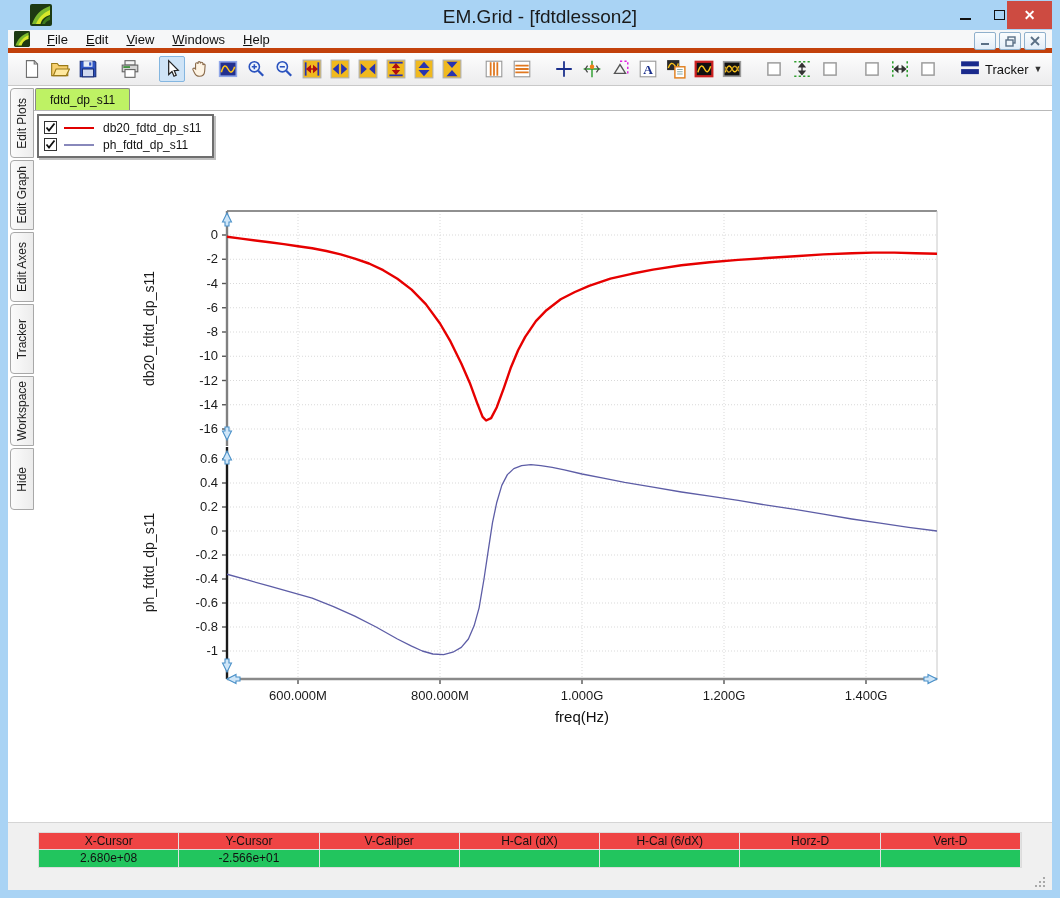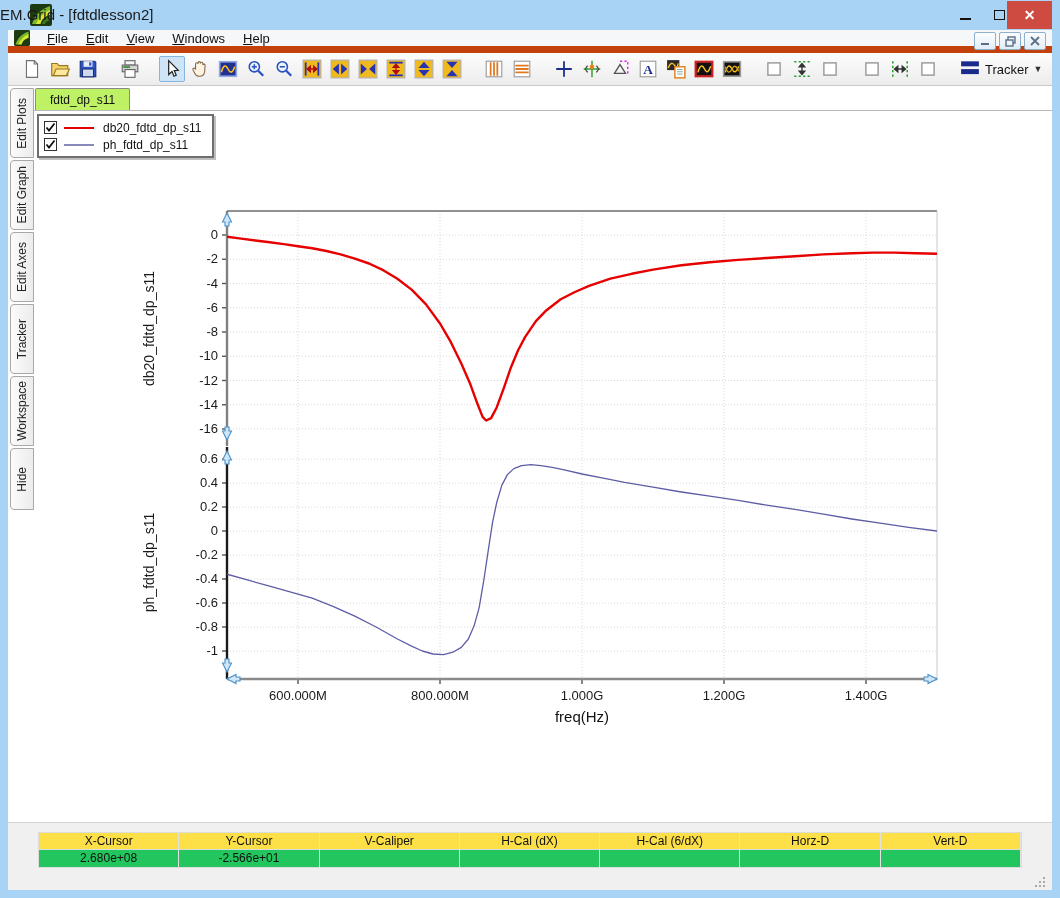--- a/index.html
+++ b/index.html
@@ -2,31 +2,31 @@
 <html><head>
 <meta charset="utf-8">
 <style>
   * { margin:0; padding:0; box-sizing:border-box; }
   html,body { width:1060px; height:898px; font-family:"Liberation Sans", sans-serif; }
   #window { position:relative; width:1060px; height:898px; background:#a9d3f4; overflow:hidden; }
 
   
   #titlebar { position:absolute; left:0; top:0; width:1060px; height:30px; background:#a9d3f4; }
   #titlebar .app-icon { position:absolute; left:30px; top:4px; width:22px; height:22px; }
-  #title-text { position:absolute; left:0; right:0; top:6px; font-size:15px; color:#1a1a1a; }
+  #title-text { position:absolute; left:0; right:0; top:6px; text-align:center; font-size:19px; color:#1a1a1a;padding-left:20px; }
   .tb-btn { position:absolute; top:0; height:30px; display:flex; align-items:center; justify-content:center; }
   #btn-min { left:948px; width:34px; }
   #btn-max { left:982px; width:34px; }
   #btn-close { left:1007px; top:1px; width:45px; height:28px; background:#cd4b41; }
   #btn-min .glyph { width:11px; height:0; border-top:2px solid #111; margin-top:8px; }
   #btn-max .glyph { width:11px; height:10px; border:1.5px solid #111; background:transparent; }
   #btn-close .glyph { color:#fff; font-size:14px; font-weight:bold; line-height:1; }
 
   
-  #menubar { position:absolute; left:8px; top:30px; width:1044px; height:23px; background:#f6f7f8; border-bottom:7px solid #c2410c; display:flex; align-items:center; }
+  #menubar { position:absolute; left:8px; top:30px; width:1044px; height:23px; background:#f6f7f8; border-bottom:5px solid #c2410c; display:flex; align-items:center; }
   #menubar .app-icon-small { width:16px; height:16px; margin:0 8px 0 6px; }
   .menu-item { font-size:13px; color:#111; padding:3px 9px; cursor:default; }
   .menu-item u { text-decoration:underline; }
   #mdi-buttons { position:absolute; right:6px; top:2px; display:flex; gap:3px; }
   .mdi-btn { width:22px; height:18px; border:1px solid #8fb0cc; background:linear-gradient(#fbfdfe,#e2edf8); display:flex; align-items:center; justify-content:center; color:#5a6f85; font-size:11px; line-height:1; border-radius:2px; }
   .mdi-btn svg { display:block; }
 
   
   #toolbar { position:absolute; left:8px; top:53px; width:1044px; height:33px; background:linear-gradient(#fdfdfd,#ececed); border-bottom:1px solid #c9c9c9; display:flex; align-items:center; padding-left:10px; }
   .tbtn { width:26px; height:26px; display:flex; align-items:center; justify-content:center; border:1px solid transparent; border-radius:2px; margin:0 1px; }
@@ -54,21 +54,21 @@
   .legend-line { width:30px; height:2px; margin-right:9px; }
   .legend-label { font-size:12px; color:#111; }
 
   #chart-svg { position:absolute; left:0; top:0; }
 
   
   #statusarea { position:absolute; left:8px; top:822px; width:1044px; height:68px; background:#f0f0f0; border-top:1px solid #d5d5d5; }
   #status-table { position:absolute; left:30px; top:9px; width:984px; border:1px solid #dcdcdc; background:#fff; }
   .st-row { display:flex; }
   .st-cell { width:140.57px; height:17px; font-size:12px; color:#111; text-align:center; line-height:17px; border-right:1px solid #e2e2e2; overflow:hidden; }
-  .st-row.hdr .st-cell { background:#fde047; border-bottom:1px solid #dcdcdc; }
+  .st-row.hdr .st-cell { background:#ef4444; border-bottom:1px solid #dcdcdc; }
   .st-row.val .st-cell { background:#22c55e; }
   #resize-grip { position:absolute; right:6px; bottom:4px; width:12px; height:12px; }
 </style>
 </head>
 <body>
 
 <div id="window">
 
   <div id="titlebar">
     <span class="app-icon">

